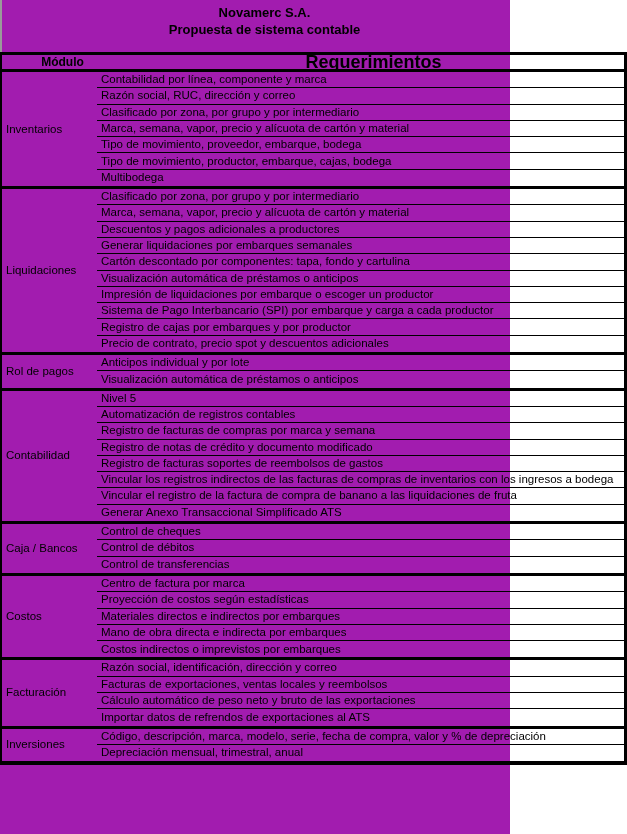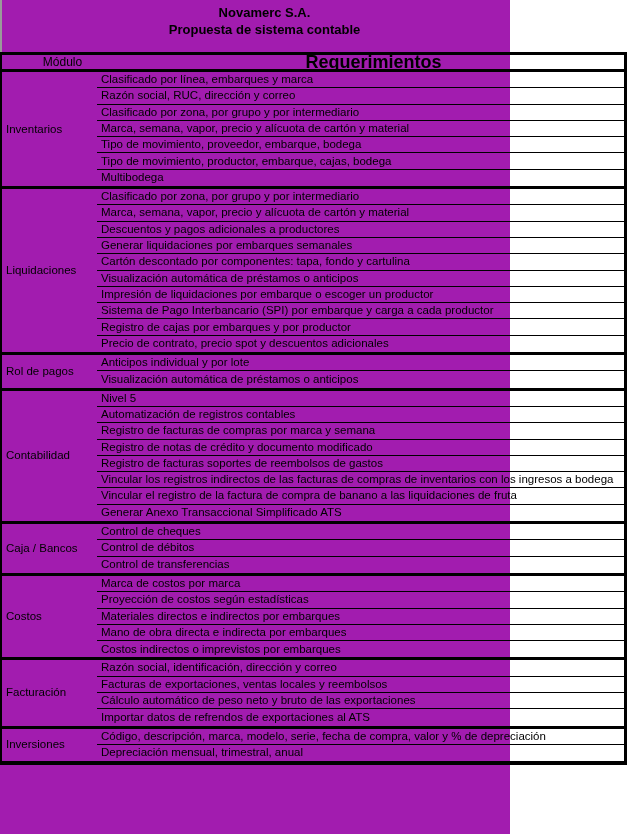--- a/index.html
+++ b/index.html
@@ -37,21 +37,21 @@
   }
   .header-row {
     display: flex;
     height: 17px;
     align-items: center;
     border-bottom: 3px solid #000;
   }
   .h-module {
     width: 121px;
     text-align: center;
-    font-weight: normal;
+    font-weight: bold;
     font-size: 12px;
   }
   .h-req {
     flex: 1;
     text-align: center;
     font-weight: bold;
     font-size: 18px;
   }
 
   .group {
@@ -99,21 +99,21 @@
 
   <div class="table">
     <div class="header-row">
       <div class="h-module">Módulo</div>
       <div class="h-req">Requerimientos</div>
     </div>
     <div id="groups">
         <div class="group">
           <div class="module-cell">Inventarios</div>
           <div class="req-col">
-            <div class="req-row">Clasificado por línea, embarques y marca</div>
+            <div class="req-row">Contabilidad por línea, componente y marca</div>
             <div class="req-row">Razón social, RUC, dirección y correo</div>
             <div class="req-row">Clasificado por zona, por grupo y por intermediario</div>
             <div class="req-row">Marca, semana, vapor, precio y alícuota de cartón y material</div>
             <div class="req-row">Tipo de movimiento, proveedor, embarque, bodega</div>
             <div class="req-row">Tipo de movimiento, productor, embarque, cajas, bodega</div>
             <div class="req-row">Multibodega</div>
           </div>
         </div>
         <div class="group">
           <div class="module-cell">Liquidaciones</div>
@@ -154,21 +154,21 @@
           <div class="module-cell">Caja / Bancos</div>
           <div class="req-col">
             <div class="req-row">Control de cheques</div>
             <div class="req-row">Control de débitos</div>
             <div class="req-row">Control de transferencias</div>
           </div>
         </div>
         <div class="group">
           <div class="module-cell">Costos</div>
           <div class="req-col">
-            <div class="req-row">Marca de costos por marca</div>
+            <div class="req-row">Centro de factura por marca</div>
             <div class="req-row">Proyección de costos según estadísticas</div>
             <div class="req-row">Materiales directos e indirectos por embarques</div>
             <div class="req-row">Mano de obra directa e indirecta por embarques</div>
             <div class="req-row">Costos indirectos o imprevistos por embarques</div>
           </div>
         </div>
         <div class="group">
           <div class="module-cell">Facturación</div>
           <div class="req-col">
             <div class="req-row">Razón social, identificación, dirección y correo</div>

